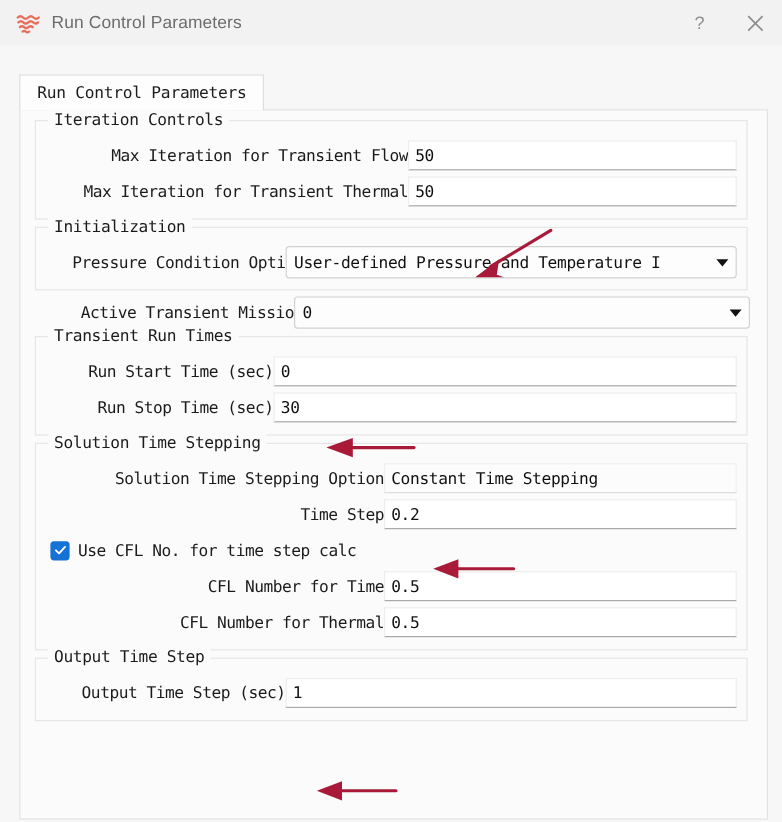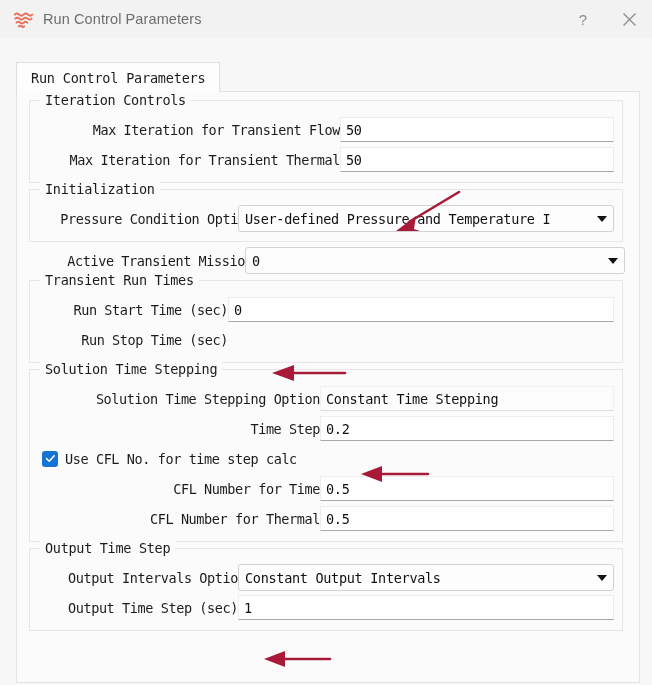--- a/index.html
+++ b/index.html
@@ -340,20 +340,21 @@
       <div class="group">
         <div class="group-title">Transient Run Times</div>
 
         <div class="row">
           <div class="lbl w4">Run Start Time (sec)</div>
           <div class="field">0</div>
         </div>
 
         <div class="row">
           <div class="lbl w4">Run Stop Time  (sec)</div>
+          <div class="field">30</div>
         </div>
       </div>
 
       <div class="group">
         <div class="group-title">Solution Time Stepping</div>
 
         <div class="row">
           <div class="lbl w5">Solution Time Stepping Option</div>
           <div class="field flat">Constant Time Stepping</div>
         </div>
@@ -379,27 +380,20 @@
 
         <div class="row">
           <div class="lbl w5">CFL Number for Thermal</div>
           <div class="field">0.5</div>
         </div>
       </div>
 
       <div class="group">
         <div class="group-title">Output Time Step</div>
 
-        <div class="row">
-          <div class="lbl w6">Output Intervals Optio</div>
-          <div class="combo">
-            <span class="cmb-text">Constant Output Intervals</span>
-            <span class="caret"></span>
-          </div>
-        </div>
 
         <div class="row">
           <div class="lbl w6">Output Time Step (sec)</div>
           <div class="field">1</div>
         </div>
       </div>
 
     </div>
   </div>
 

